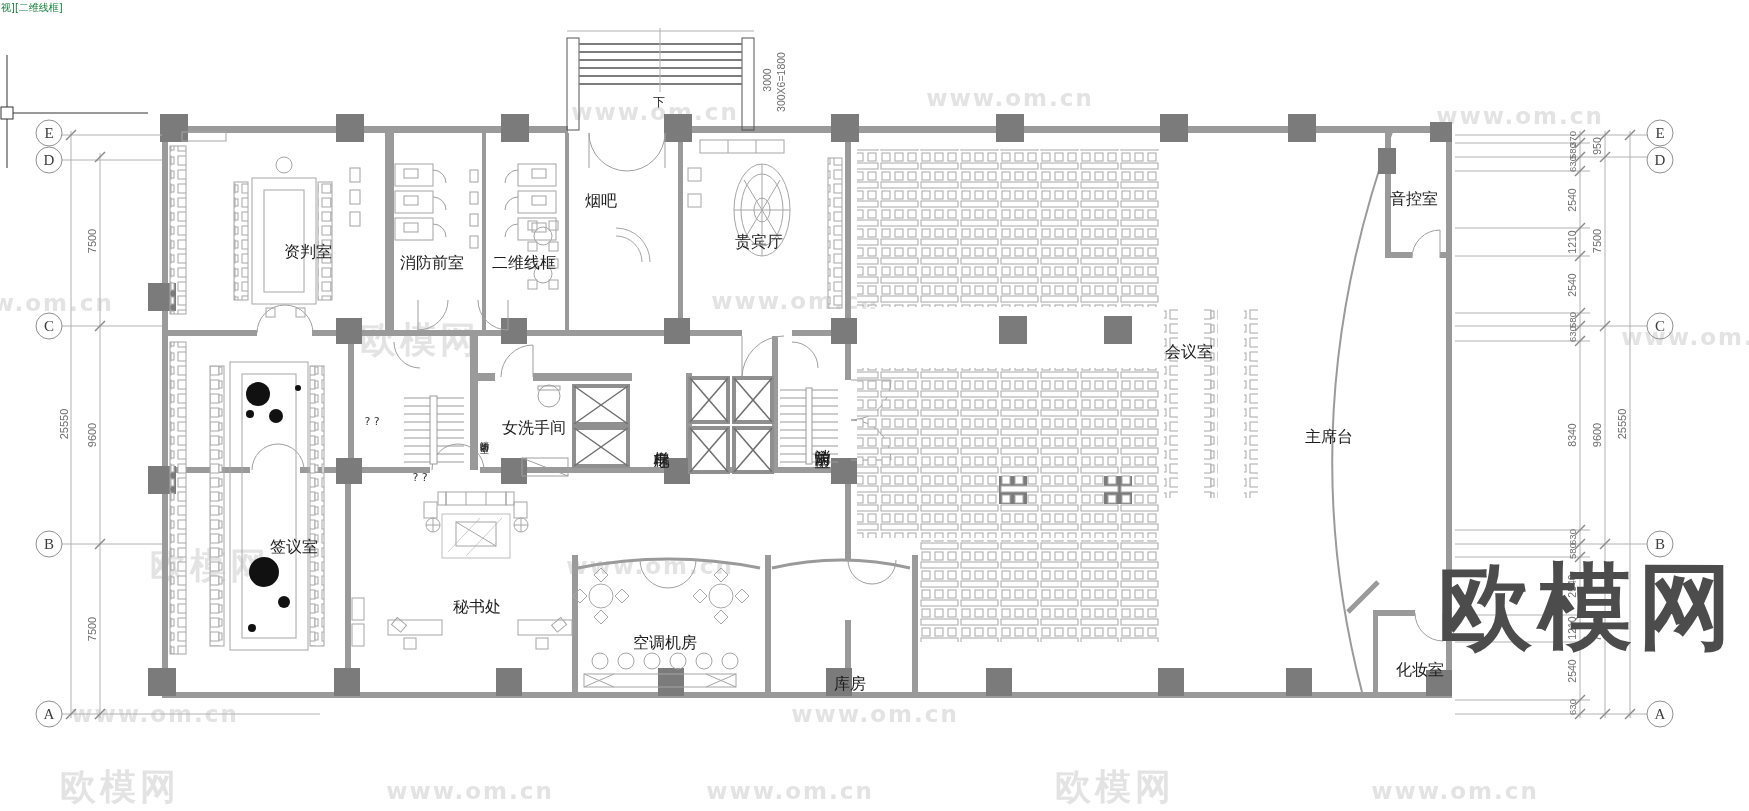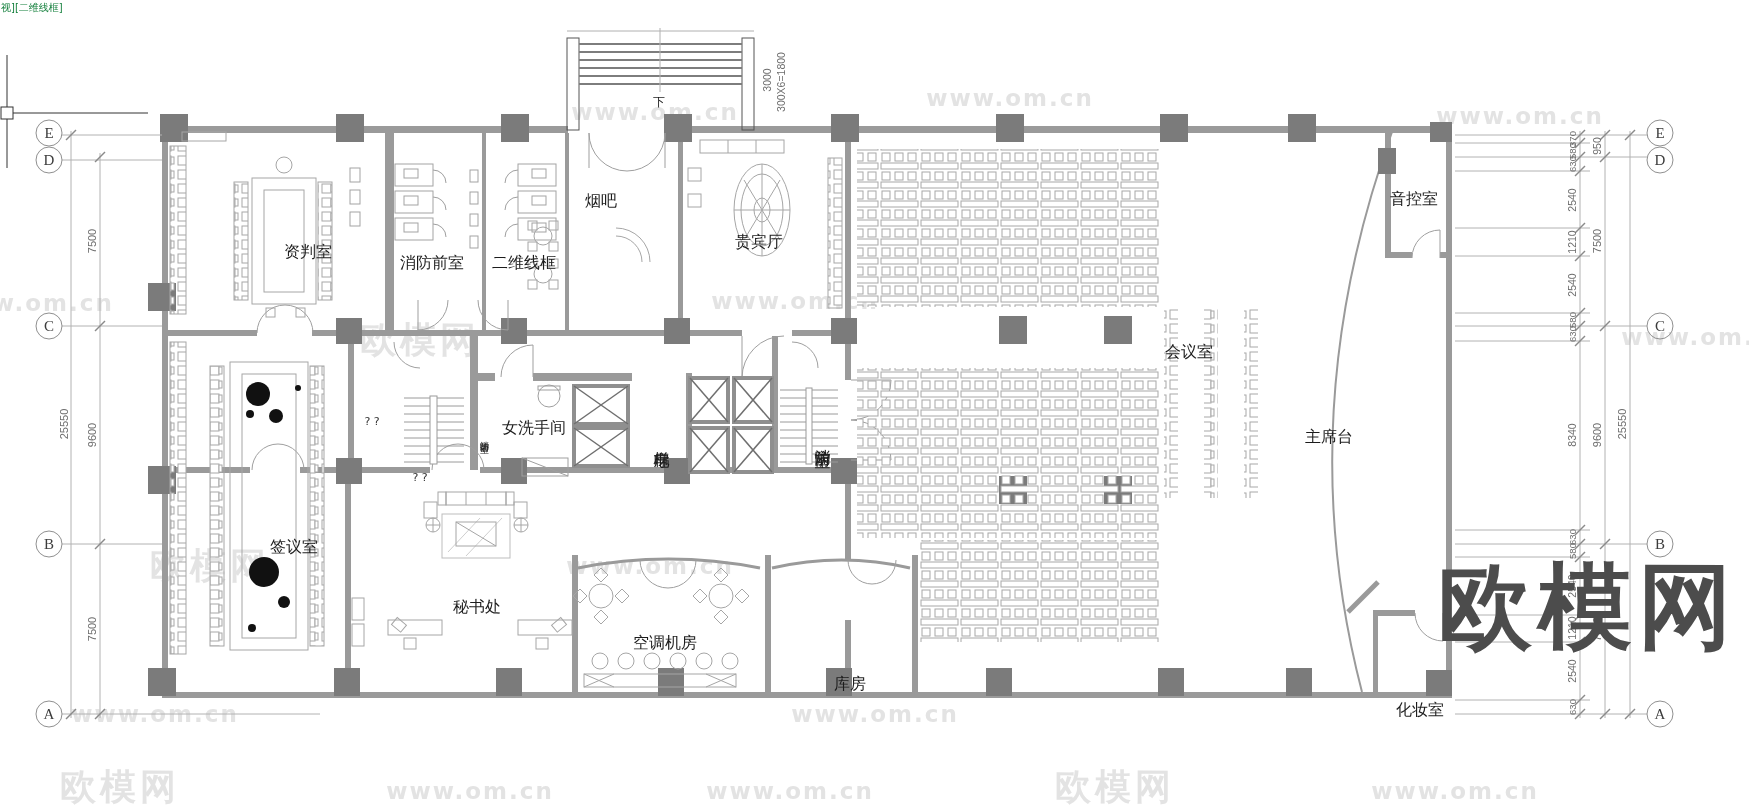--- a/index.html
+++ b/index.html
@@ -490,21 +490,21 @@
   <span class="t" style="left:524px;top:263px">二维线框</span>
   <span class="t" style="left:601px;top:201px">烟吧</span>
   <span class="t" style="left:759px;top:242px">贵宾厅</span>
   <span class="t" style="left:1189px;top:352px">会议室</span>
   <span class="t" style="left:1414px;top:199px">音控室</span>
   <span class="t" style="left:1329px;top:437px">主席台</span>
   <span class="t" style="left:294px;top:547px">签议室</span>
   <span class="t" style="left:477px;top:607px">秘书处</span>
   <span class="t" style="left:665px;top:643px">空调机房</span>
   <span class="t" style="left:850px;top:684px">库房</span>
-  <span class="t" style="left:1420px;top:710px">化妆室</span>
+  <span class="t" style="left:1420px;top:670px">化妆室</span>
   <span class="t" style="left:534px;top:428px">女洗手间</span>
   <span class="t vert" style="left:661px;top:440px">电梯厅</span>
   <span class="t vert" style="left:822px;top:438px">消防前室</span>
   <span class="t vert" style="left:484px;top:436px;font-size:9px">消防前室</span>
 
   <span class="t" style="left:659px;top:102px;font-size:12px">下</span>
   <span class="q" style="left:372px;top:421px">? ?</span>
   <span class="q" style="left:420px;top:477px">? ?</span>
 
   <span class="dimt" style="left:64px;top:424px;font-size:11px">25550</span>

